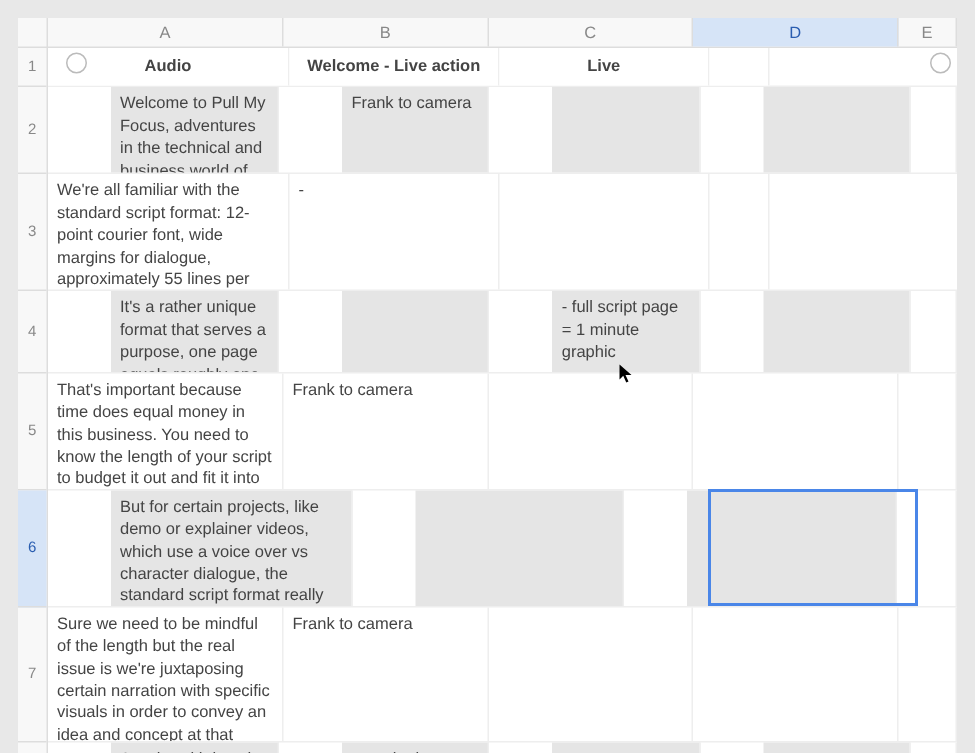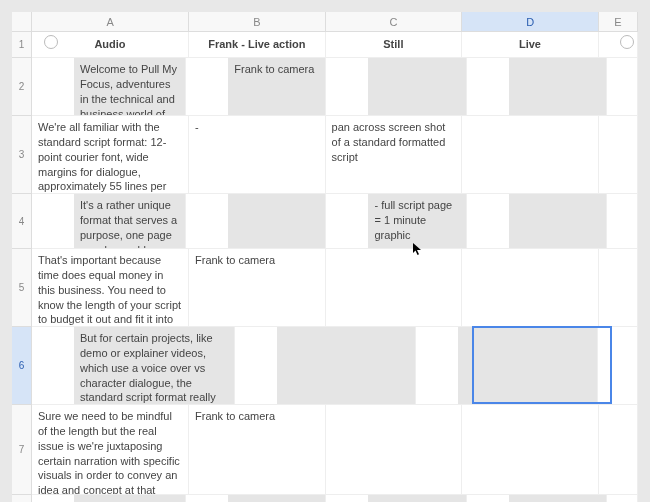--- a/index.html
+++ b/index.html
@@ -150,36 +150,34 @@
       <div class="row-header" style="height: 78px;">5</div>
       <div class="row-header selected" style="height: 78px;">6</div>
       <div class="row-header" style="height: 90px;">7</div>
       <div class="row-header" style="height: 40px;">8</div>
     </div>
 
   <div class="grid">
     <div class="grid-inner" id="grid-inner">
         <div class="row header-row" style="height: 26px;">
           <div class="cell col-A">Audio</div>
-          <div class="cell col-B">Frank - Live action</div>
-          <div class="cell col-C">Still</div>
+          <div class="cell col-B">Welcome - Live action</div>
           <div class="cell col-D">Live</div>
           <div class="cell col-E"></div>
         </div>
         <div class="row" style="height: 58px;">
           <div class="cell col-A shade">Welcome to Pull My Focus, adventures in the technical and business world of video filmmaking.</div>
           <div class="cell col-B shade">Frank to camera</div>
           <div class="cell col-C shade"></div>
           <div class="cell col-D shade"></div>
           <div class="cell col-E"></div>
         </div>
         <div class="row" style="height: 78px;">
           <div class="cell col-A">We're all familiar with the standard script format: 12-point courier font, wide margins for dialogue, approximately 55 lines per page.</div>
           <div class="cell col-B">-</div>
-          <div class="cell col-C">pan across screen shot of a standard formatted script</div>
           <div class="cell col-D"></div>
           <div class="cell col-E"></div>
         </div>
         <div class="row" style="height: 55px;">
           <div class="cell col-A shade">It's a rather unique format that serves a purpose, one page equals roughly one minute of screen time.</div>
           <div class="cell col-B shade"></div>
           <div class="cell col-C shade">- full script page = 1 minute graphic</div>
           <div class="cell col-D shade"></div>
           <div class="cell col-E"></div>
         </div>

